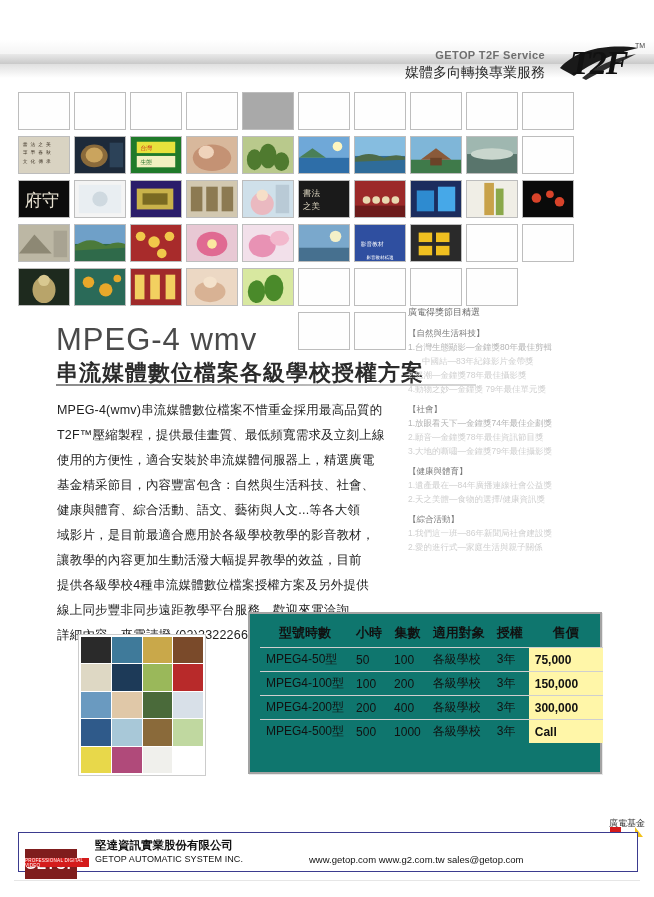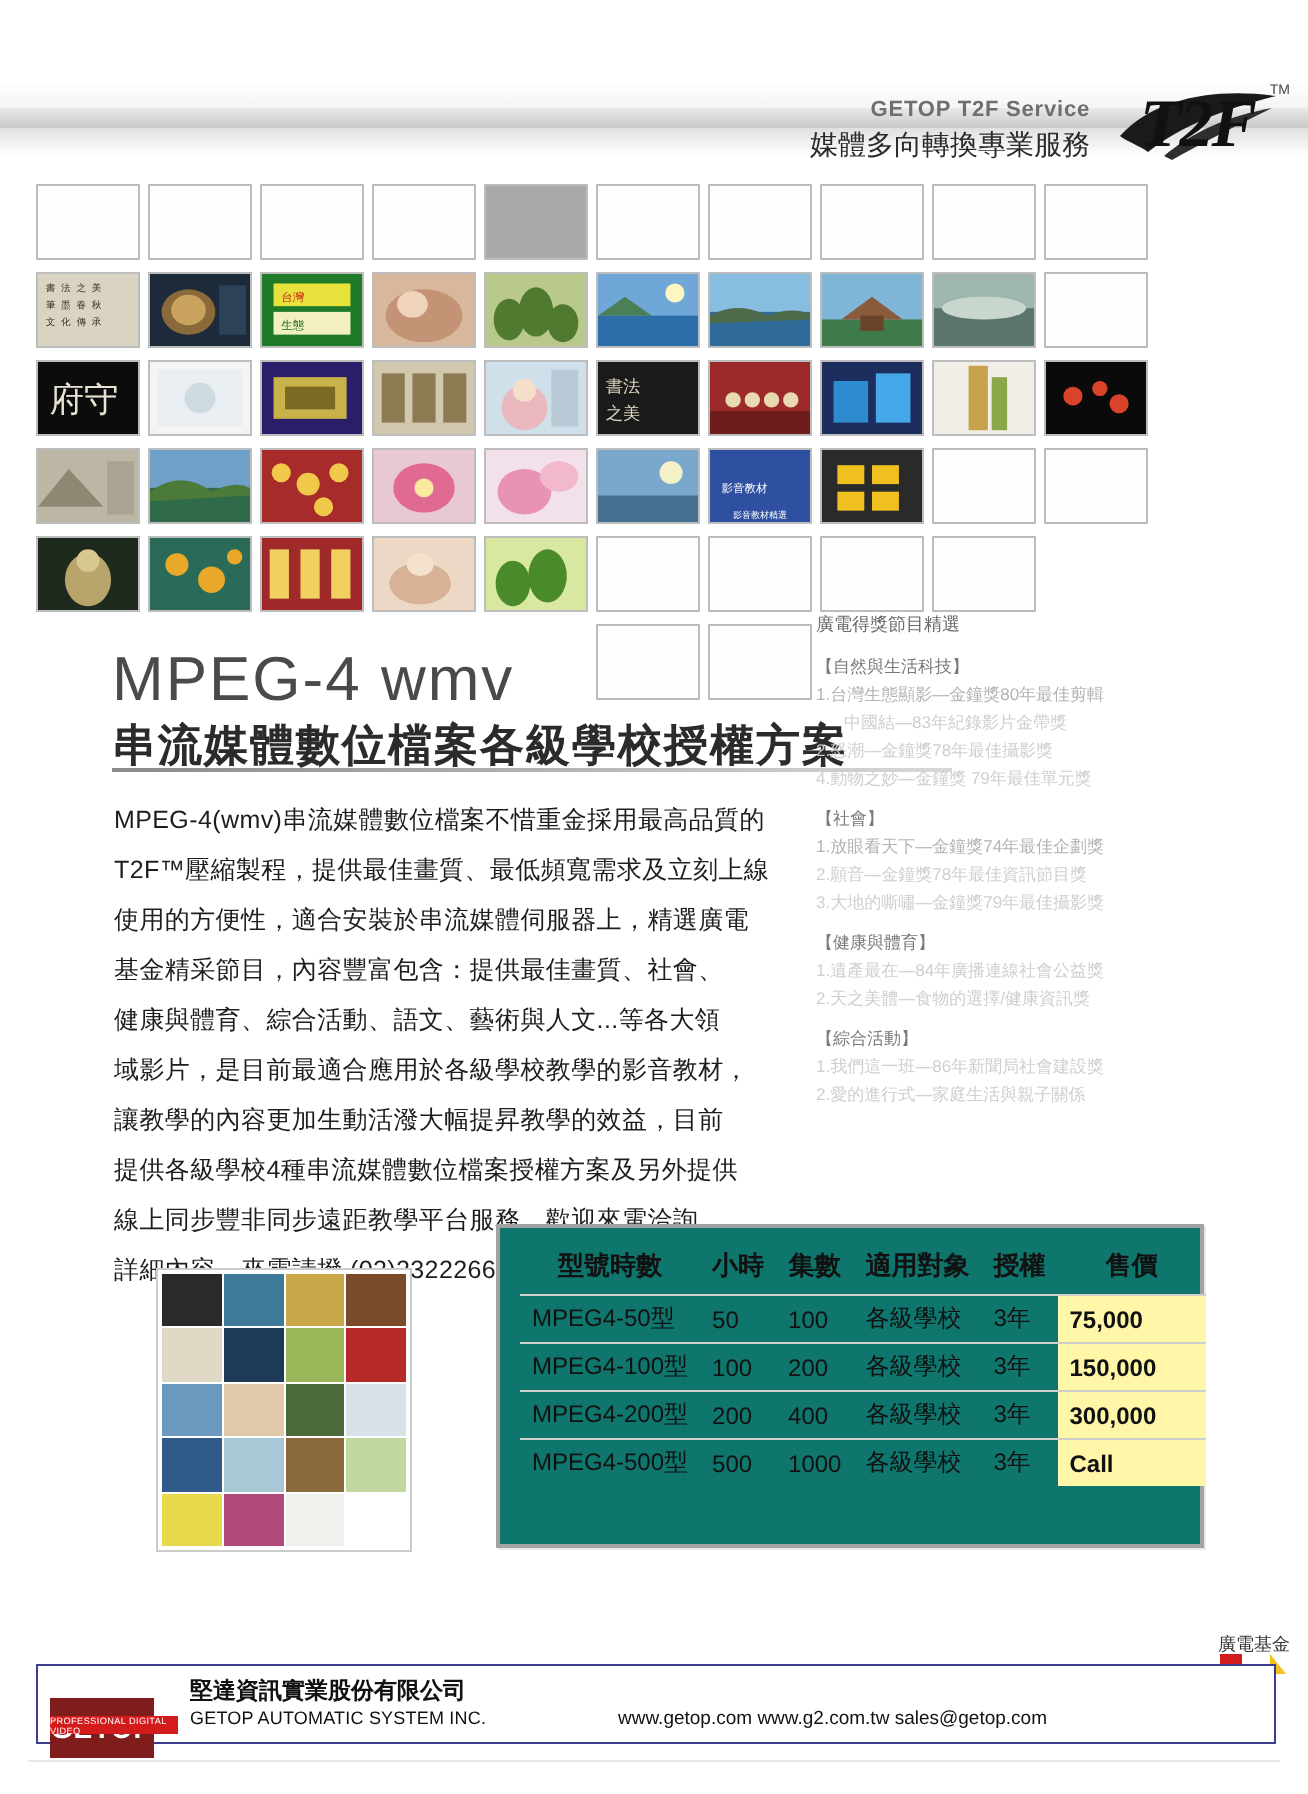--- a/index.html
+++ b/index.html
@@ -487,21 +487,21 @@
   </div>
 
   <div class="title-main">MPEG-4  wmv</div>
   <div class="title-sub">串流媒體數位檔案各級學校授權方案</div>
   <div class="title-rule"></div>
 
   <div class="body-copy">
     <p>MPEG-4(wmv)串流媒體數位檔案不惜重金採用最高品質的</p>
     <p>T2F™壓縮製程，提供最佳畫質、最低頻寬需求及立刻上線</p>
     <p>使用的方便性，適合安裝於串流媒體伺服器上，精選廣電</p>
-    <p>基金精采節目，內容豐富包含：提供最佳畫質、社會、</p>
+    <p>基金精采節目，內容豐富包含：自然與生活科技、社會、</p>
     <p>健康與體育、綜合活動、語文、藝術與人文...等各大領</p>
     <p>域影片，是目前最適合應用於各級學校教學的影音教材，</p>
     <p>讓教學的內容更加生動活潑大幅提昇教學的效益，目前</p>
     <p>提供各級學校4種串流媒體數位檔案授權方案及另外提供</p>
     <p>線上同步豐非同步遠距教學平台服務，歡迎來電洽詢</p>
     <p>詳細內容。來電請撥  (02)23222662  分機  123  曾小姐</p>
   </div>
 
   <div class="awards">
     <div class="awards-title">廣電得獎節目精選</div>

